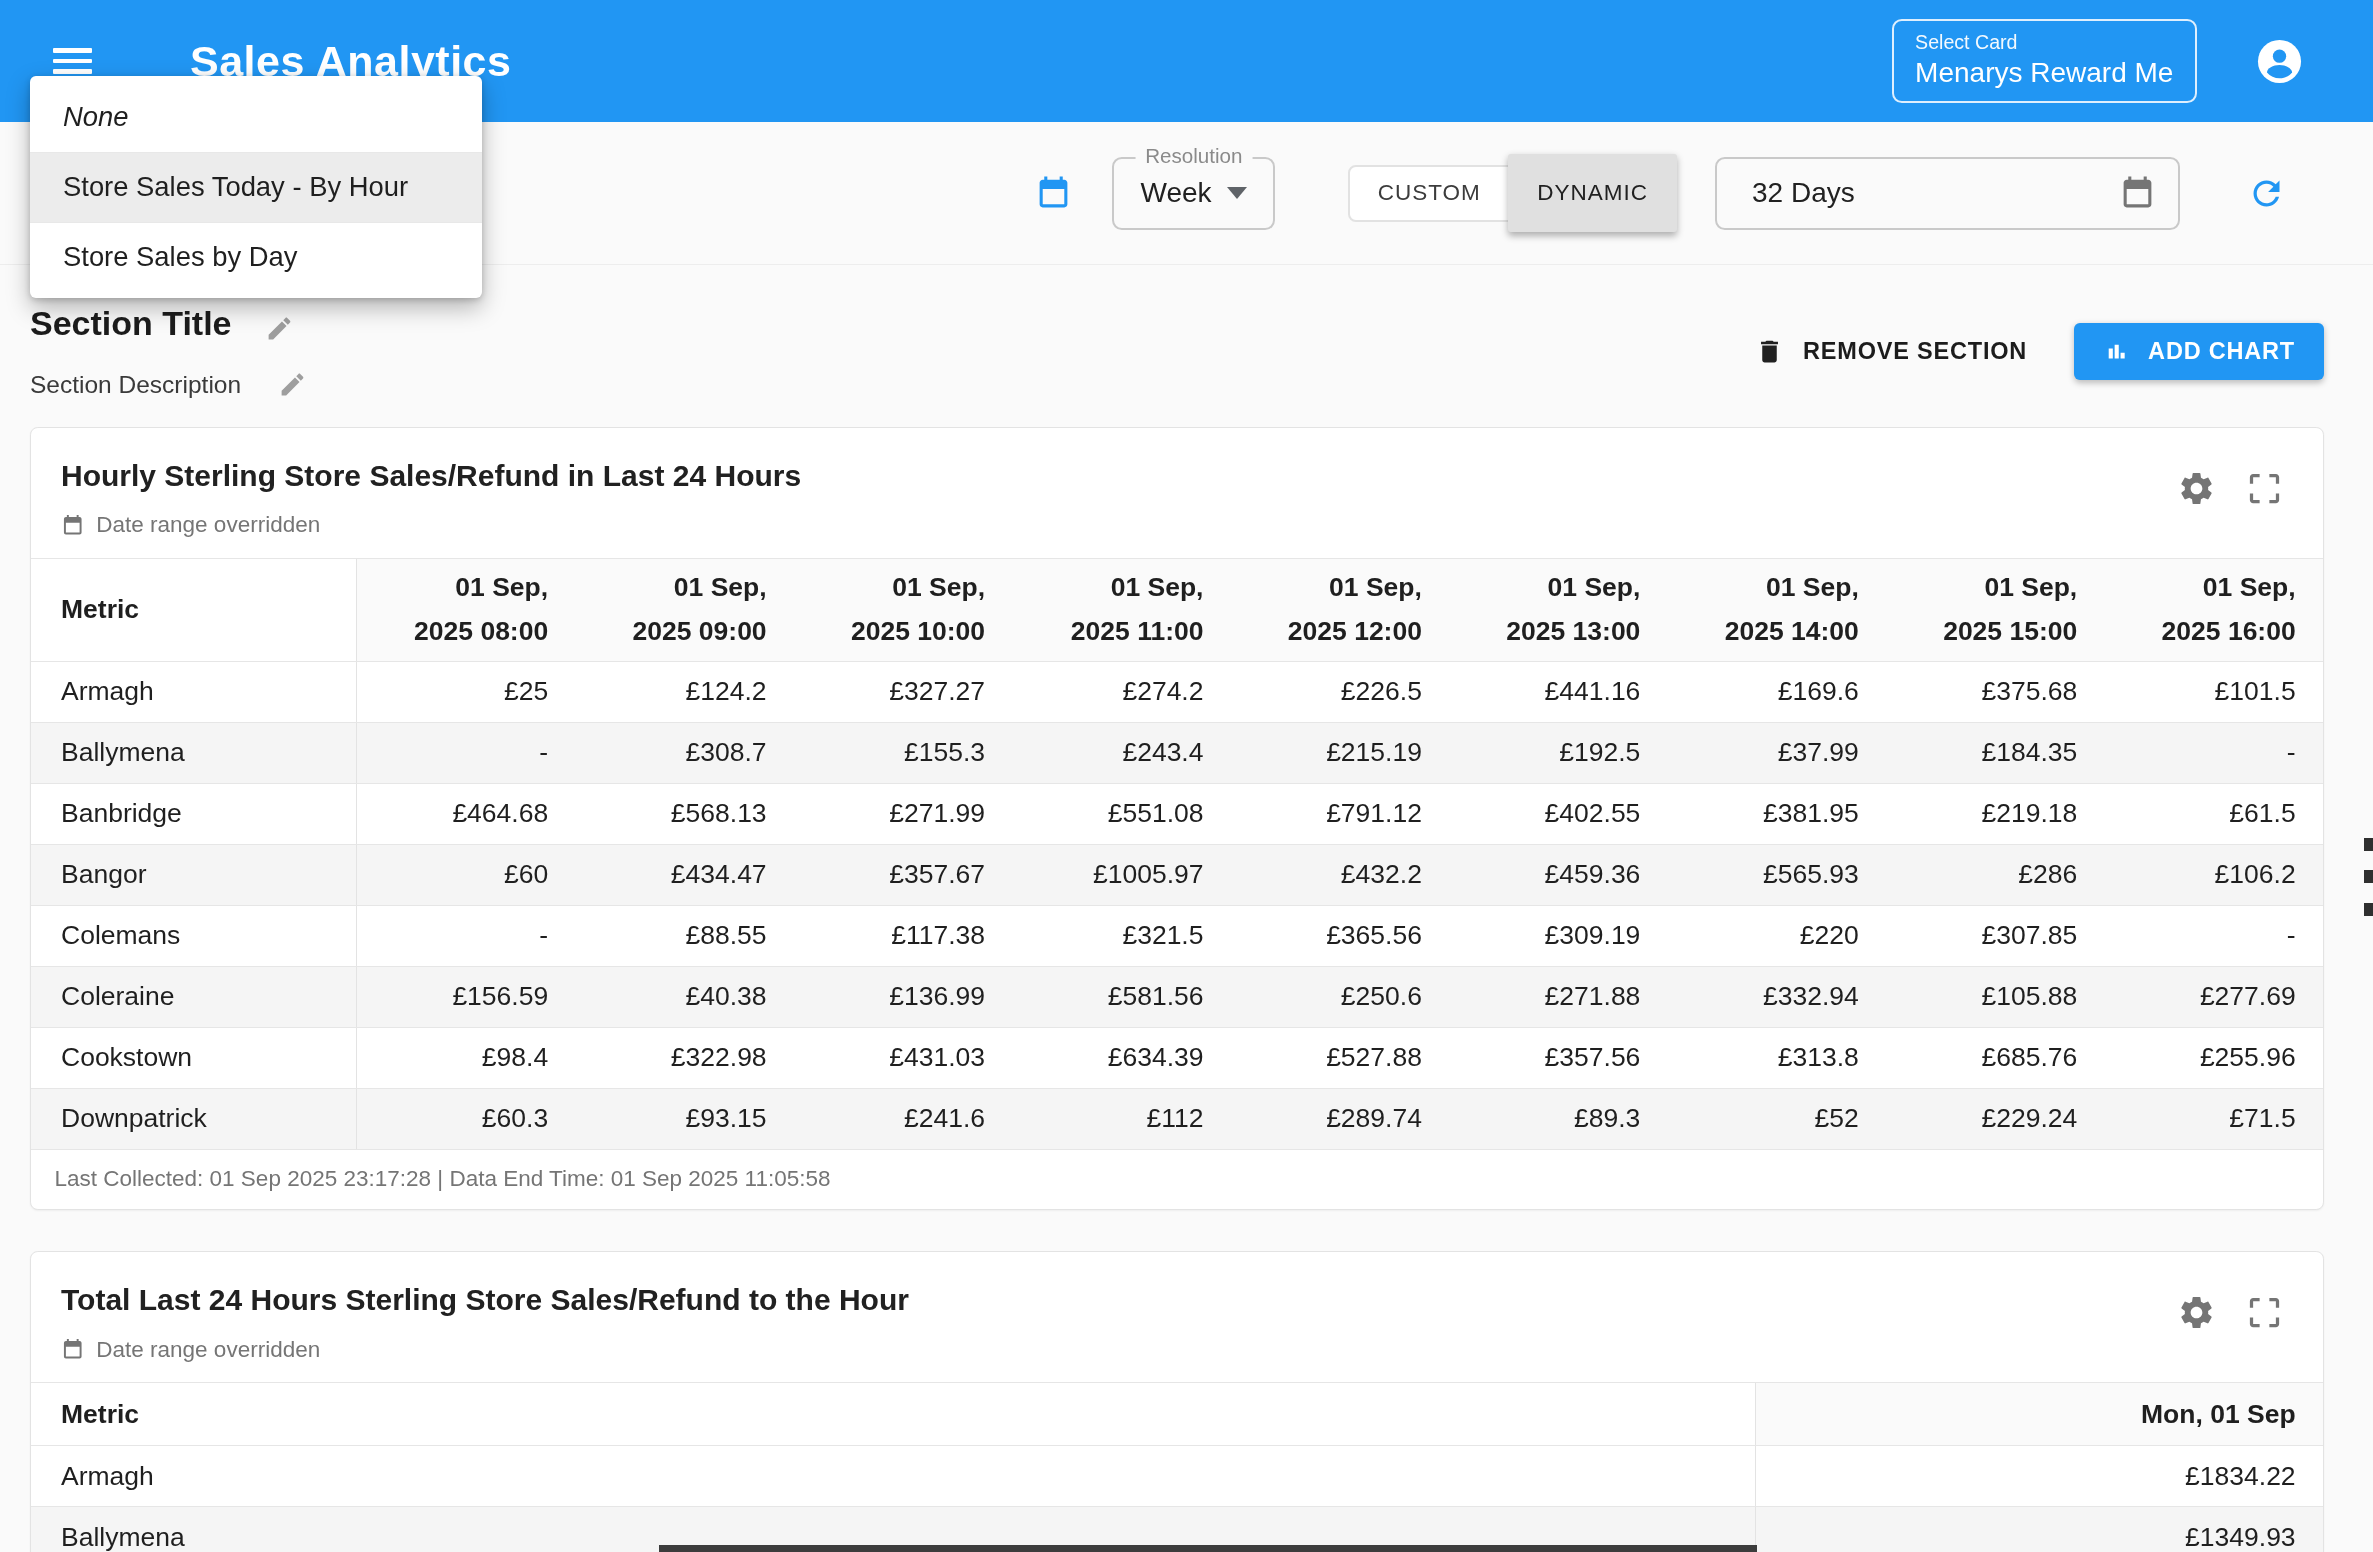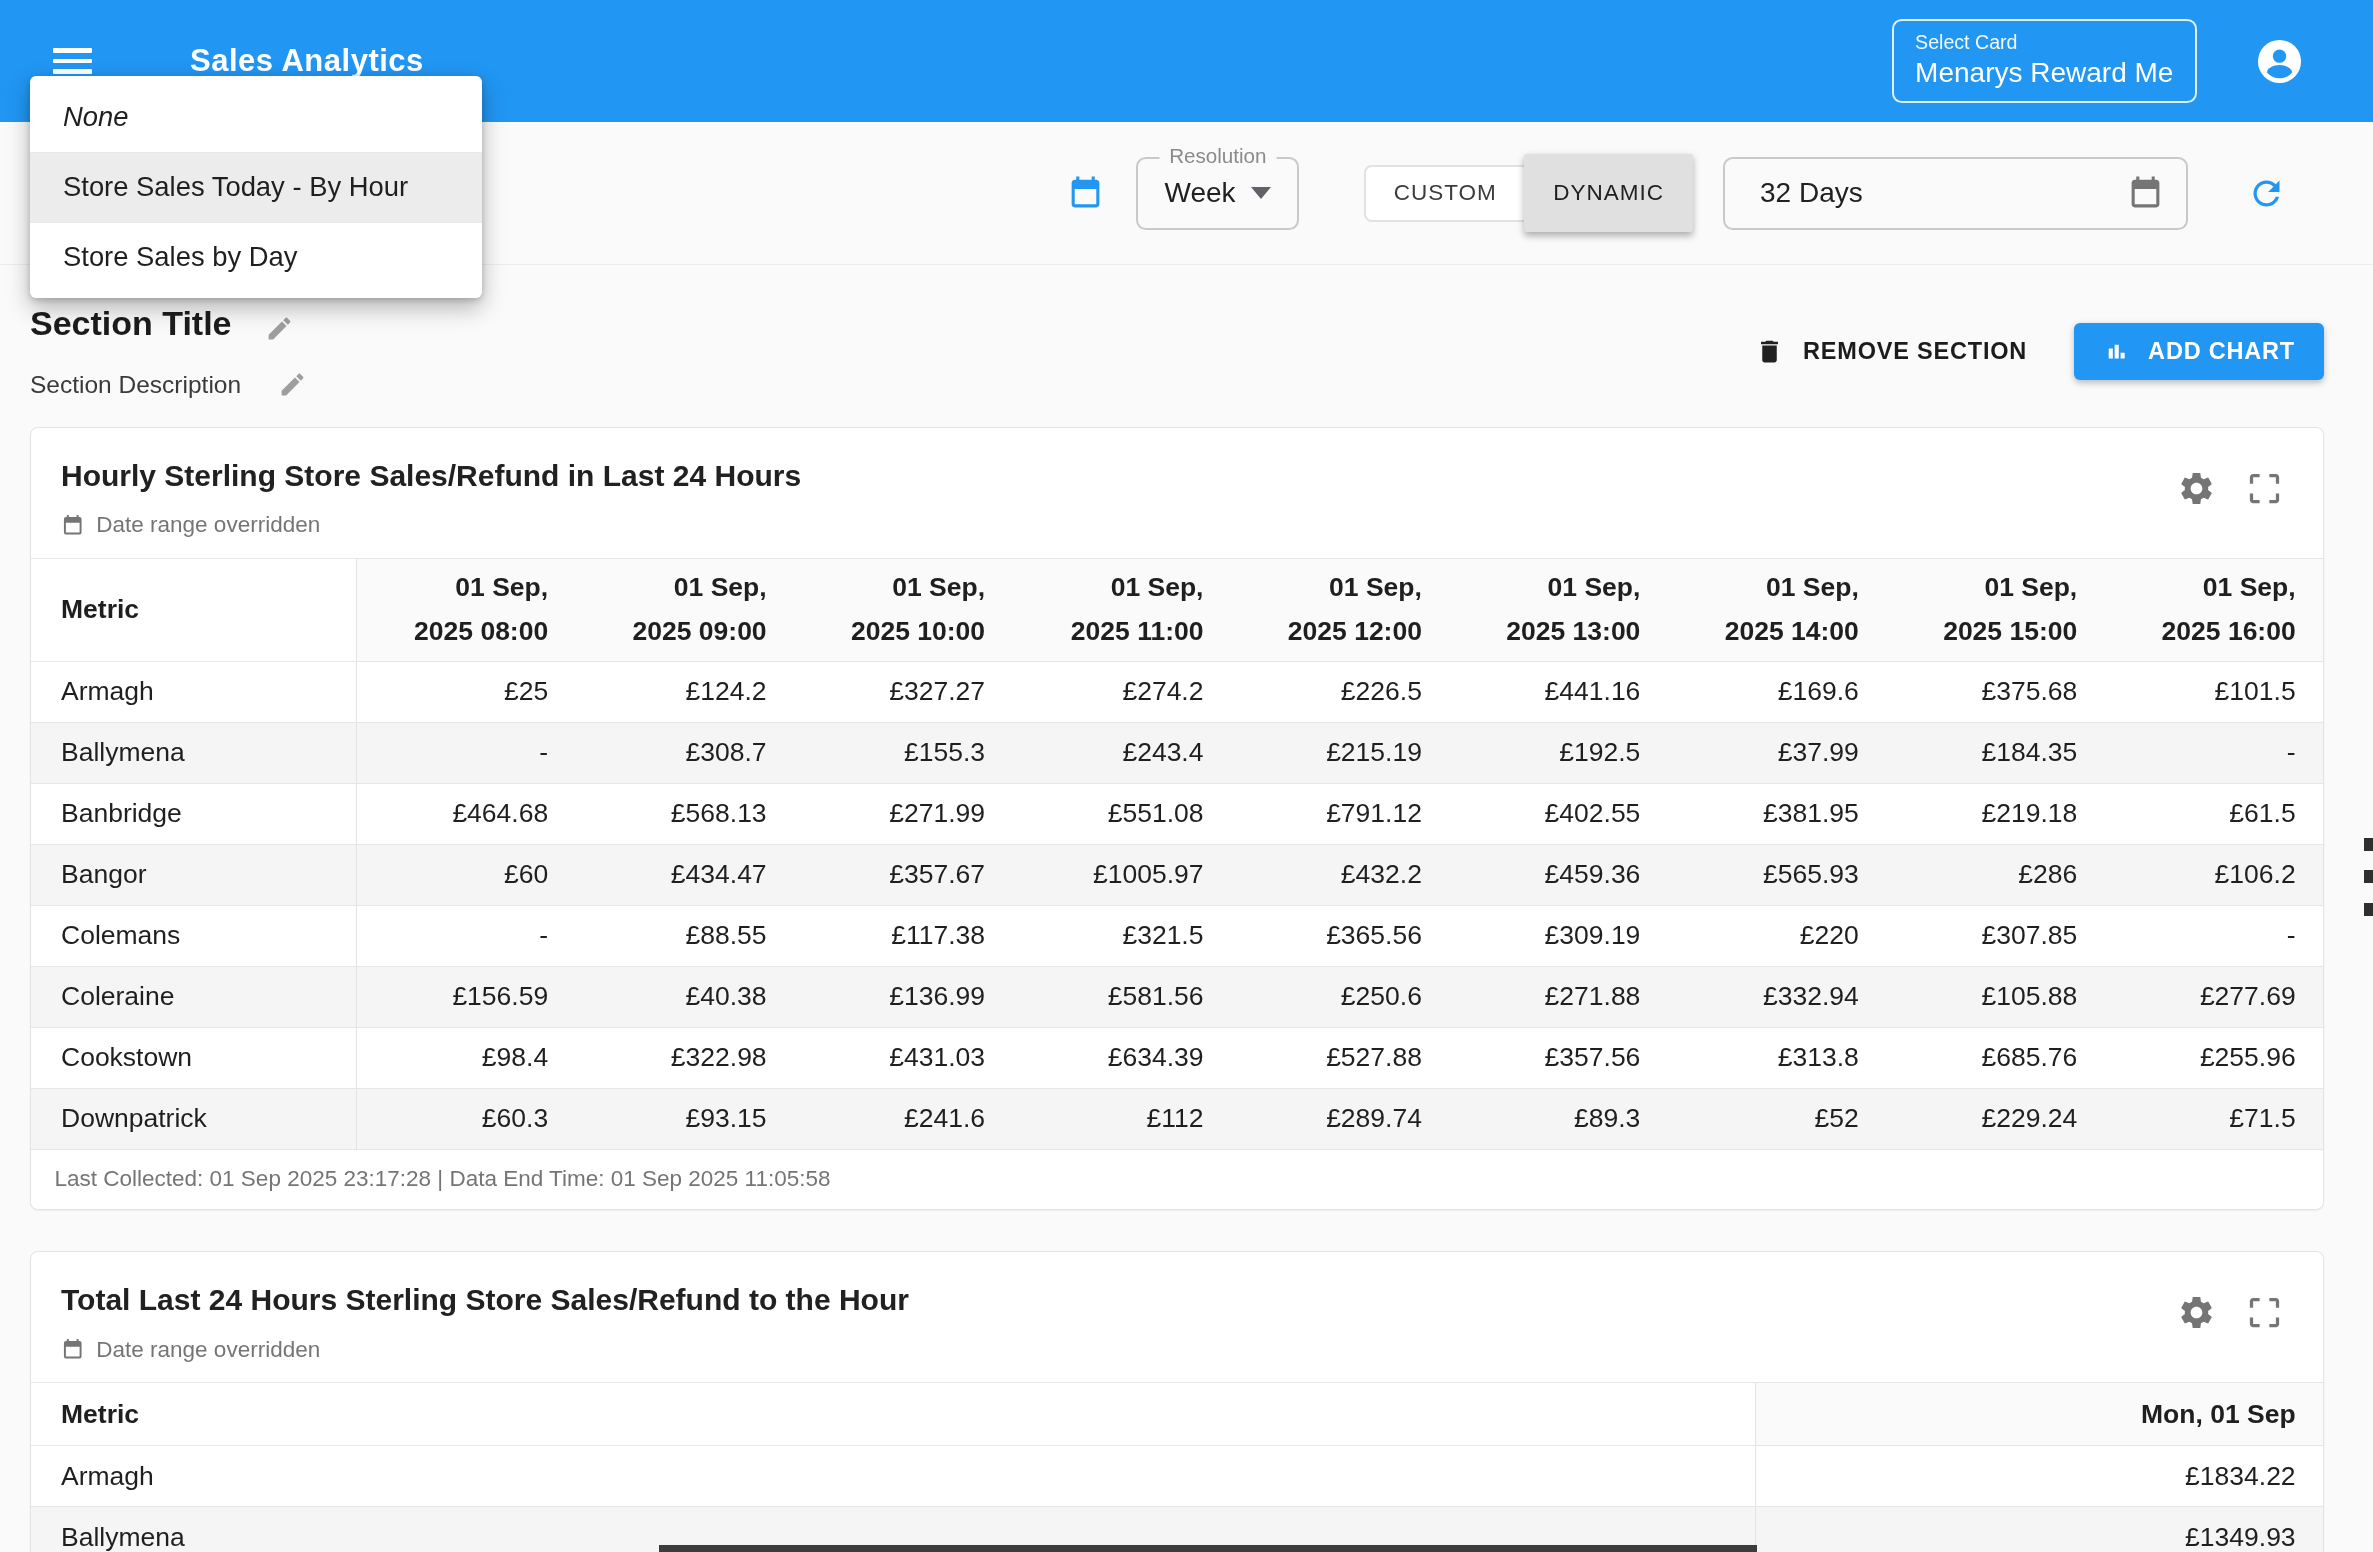--- a/index.html
+++ b/index.html
@@ -8,33 +8,33 @@
     width:2374px; height:1553px; overflow:hidden; position:relative;
     background:#fafafa; font-family:"Liberation Sans", sans-serif; color:#212121;
   }
   
   .appbar {
     height:122px; background:#2196f3; display:flex; align-items:center;
     padding:0 71px 0 53px; position:relative; z-index:20;
   }
   .hamburger { width:39px; height:26.5px; display:flex; flex-direction:column; justify-content:space-between; cursor:pointer; }
   .hamburger i { display:block; height:4.9px; background:#fff; border-radius:1px; }
-  .appbar-title { color:#fff; font-size:31px; font-weight:bold; letter-spacing:0.5px; margin-left:98px; }
+  .appbar-title { color:#fff; font-size:43px; font-weight:bold; letter-spacing:0.5px; margin-left:98px; }
   .spacer { flex:1; }
   .select-card {
     border:2px solid rgba(255,255,255,.85); border-radius:9.8px; padding:9.8px 21.6px 11.8px 21.6px;
     color:#fff; margin-right:59px; cursor:pointer; min-width:294px;
   }
   .select-card .lbl { font-size:19.6px; margin-bottom:3.9px; opacity:.95; }
   .select-card .val { font-size:28px; }
   .avatar { width:47px; height:47px; cursor:pointer; }
   
   .toolbar {
     height:143px; display:flex; align-items:center; justify-content:flex-end;
-    padding-right:88px; border-bottom:1px solid #ededed; background:#fafafa;
+    padding-right:88px; border-bottom:1px solid #ededed; background:#fafafa;gap:8px;
   }
   .cal-btn { width:37px; height:37px; cursor:pointer; }
   .res-field {
     width:163px; height:73px; border:2px solid #c9c9c9; border-radius:9.8px; position:relative;
     display:flex; align-items:center; justify-content:center; margin-left:32px; cursor:pointer;
   }
   .res-label { position:absolute; top:-14.7px; left:50%; transform:translateX(-50%); background:#fafafa; padding:0 9.8px; color:#8a8a8a; font-size:20.6px; white-space:nowrap; }
   .res-value { font-size:28px; color:#212121; margin-right:15.7px; }
   .caret { width:0; height:0; border-left:10.8px solid transparent; border-right:10.8px solid transparent; border-top:12.7px solid #5f6368; }
   .toggle { display:flex; align-items:center; margin-left:65px; }

